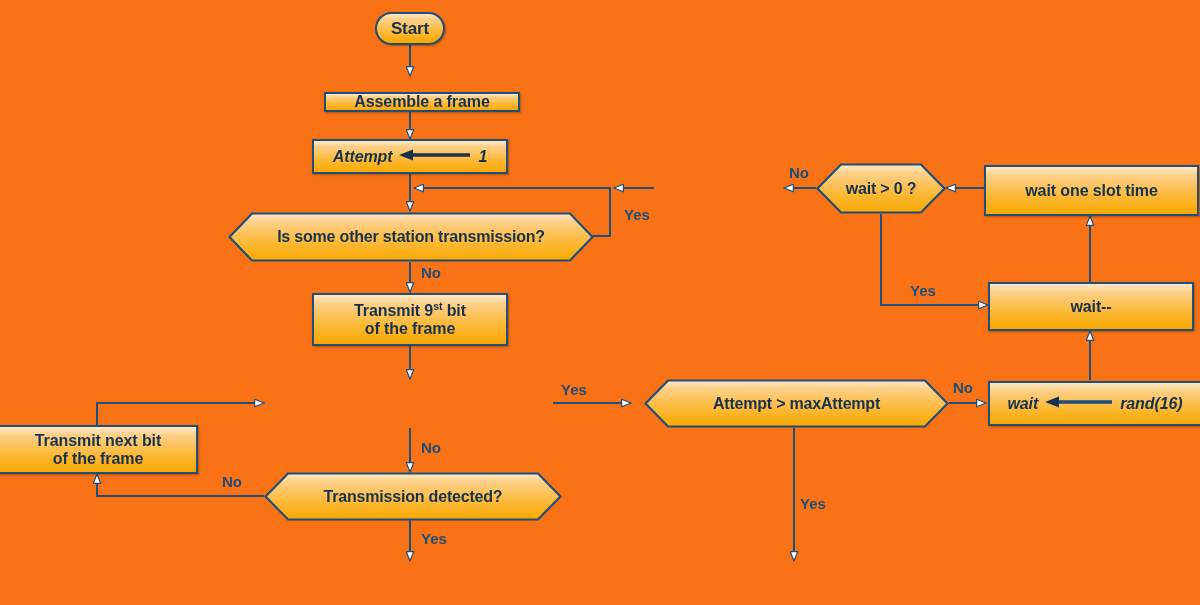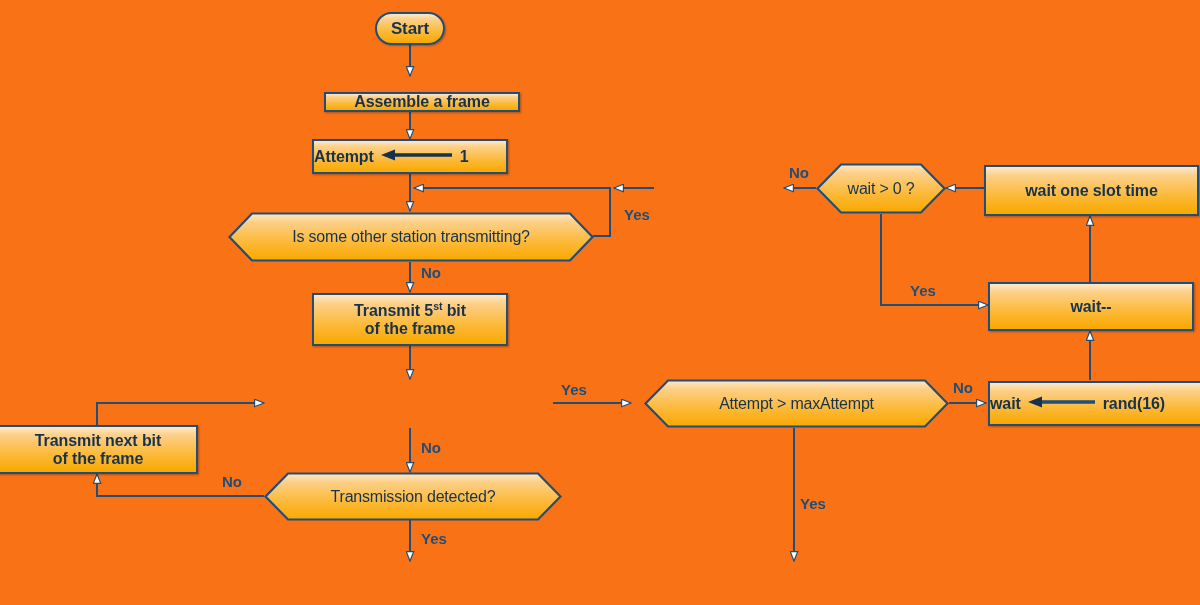--- a/index.html
+++ b/index.html
@@ -12,24 +12,24 @@
         letter-spacing:-0.1px;line-height:1.12;}
   .rect{border:2px solid #1f4e79;
         background:linear-gradient(to bottom,#fde9c8 0%,#fdd089 18%,#fcb937 62%,#f9a800 100%);
         box-shadow:1px 1px 2px rgba(0,0,0,.30);}
   .pill{border:2px solid #1f4e79;border-radius:999px;
         background:linear-gradient(to bottom,#fde9c8 0%,#fdd089 18%,#fcb937 62%,#f9a800 100%);
         box-shadow:1px 1px 2px rgba(0,0,0,.30);}
   .hexwrap{position:absolute;}
   .hexwrap svg{position:absolute;left:0;top:0;overflow:visible;}
   .hexlabel{position:absolute;left:0;top:0;width:100%;height:100%;display:flex;
-            align-items:center;justify-content:center;color:#16324f;font-weight:normal;
+            align-items:center;justify-content:center;color:#16324f;font-weight:bold;
             text-align:center;line-height:1.1;letter-spacing:-0.2px;}
   .edgelabel{position:absolute;color:#1f4e79;font-weight:bold;font-size:15px;}
-  .assignrow{display:flex;align-items:center;justify-content:flex-start;gap:0;width:100%;}
+  .assignrow{display:flex;align-items:center;justify-content:center;gap:0;width:100%;font-style:italic;}
   .assignrow .lhs{padding-right:6px;}
   .assignrow .rhs{padding-left:6px;}
   .asgarrow{display:inline-block;vertical-align:middle;}
   sup{font-size:.66em;vertical-align:super;line-height:0;}
 </style>
 </head>
 <body>
 
 <div id="canvas">
 
@@ -107,26 +107,26 @@
       <defs>
           <linearGradient id="g1" x1="0" y1="0" x2="0" y2="1">
         <stop offset="0%" stop-color="#fde9c8"></stop>
             <stop offset="18%" stop-color="#fdd089"></stop>
         <stop offset="62%" stop-color="#fcb937"></stop>
             <stop offset="100%" stop-color="#f9a800"></stop>
       </linearGradient>
         </defs>
       <path d="M24,1.5 L342,1.5 L364.5,25 L342,48.5 L24,48.5 L1.5,25 Z" fill="url(#g1)" stroke="#1f4e79" stroke-width="2.2"></path>
     </svg>
-    <div class="hexlabel" style="font-size:16px;">Is some other station transmitting?</div>
+    <div class="hexlabel" style="font-size:16px;">Is some other station transmission?</div>
   </div>
 
   <div class="node rect" style="left:312px;top:293px;width:196px;height:53px;font-size:16px;flex-direction:column;">
     <div>
-      <span>Transmit 5</span><sup>st</sup><span> bit</span>
+      <span>Transmit 9</span><sup>st</sup><span> bit</span>
     </div>
     <div>of the frame</div>
   </div>
 
 
   <div class="node rect" style="left:-2px;top:425px;width:200px;height:49px;font-size:16px;flex-direction:column;">
     <div>Transmit next bit</div>
     <div>of the frame</div>
   </div>
 

